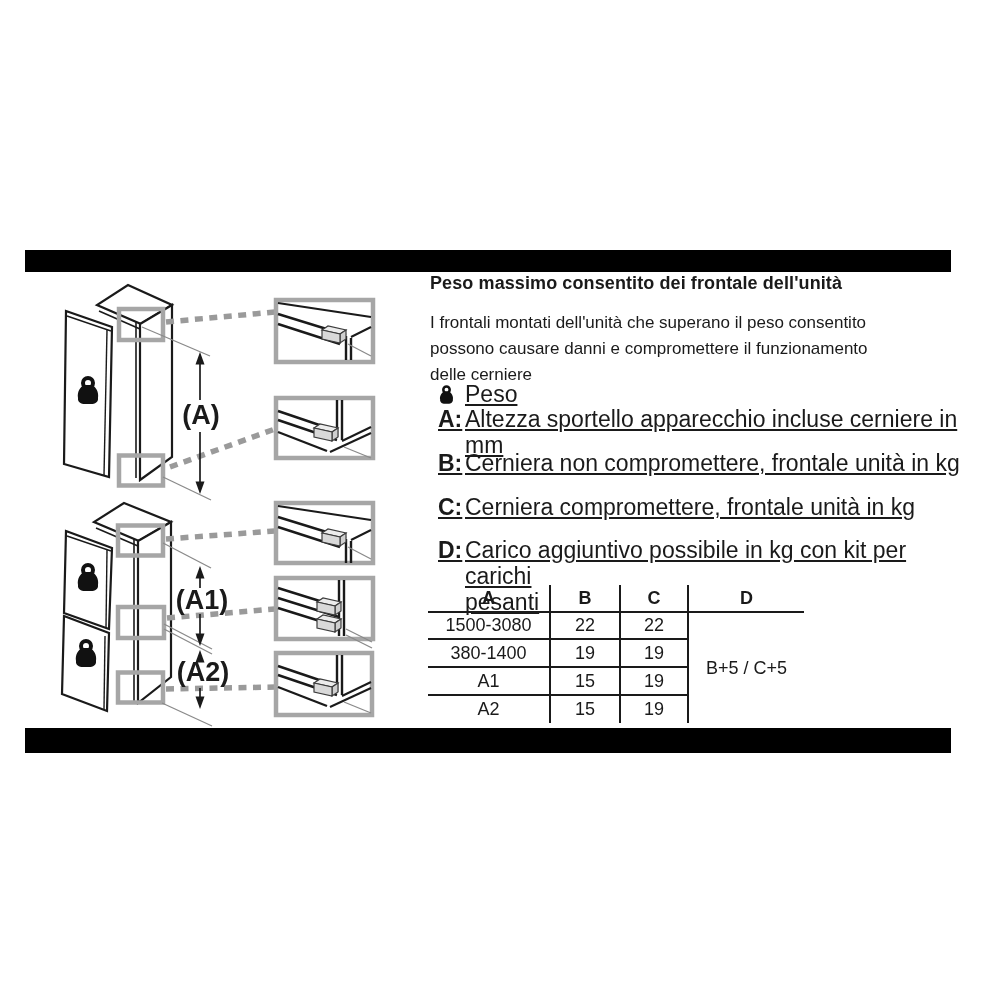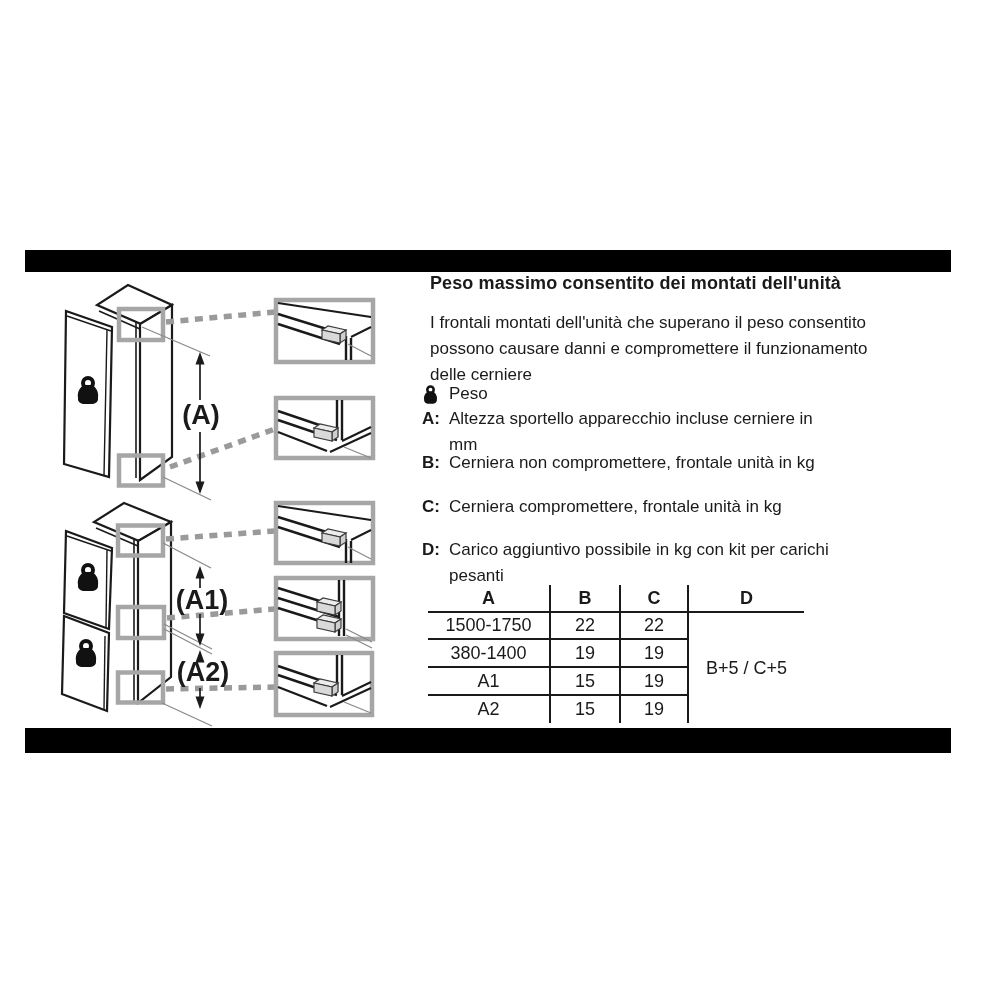--- a/index.html
+++ b/index.html
@@ -5,22 +5,22 @@
   html,body{margin:0;padding:0;background:#fff;}
   .page{position:relative;width:1000px;height:1000px;background:#ffffff;overflow:hidden;
         font-family:"Liberation Sans","DejaVu Sans",sans-serif;color:#1a1a1a;}
   .bar{position:absolute;left:25px;width:926px;background:#000;}
   .bar.top{top:250px;height:22px;}
   .bar.bottom{top:728px;height:25px;}
   .title{position:absolute;left:430px;top:273px;width:520px;
          font-size:18px;font-weight:bold;letter-spacing:.1px;}
   .para{position:absolute;left:430px;top:310px;width:525px;
         font-size:17px;line-height:26px;white-space:pre-line;}
-  .legend-item{position:absolute;left:422px;width:525px;display:flex;
-               font-size:17px;line-height:26px;}
+  .legend-item{position:absolute;left:438px;width:525px;display:flex;
+               font-size:23px;line-height:26px;text-decoration:underline;}
   .legend-key{font-weight:bold;width:27px;flex:0 0 27px;}
   .legend-text{white-space:pre-line;}
   .legend-icon{width:27px;flex:0 0 27px;padding-top:3px;}
   .spec-table{position:absolute;left:428px;top:585px;border-collapse:collapse;
               font-size:18px;table-layout:fixed;}
   .spec-table th,.spec-table td{padding:0;text-align:center;font-weight:normal;vertical-align:middle;}
   .spec-table th{font-weight:bold;height:26px;border-bottom:2px solid #1a1a1a;}
   .col-a{width:121px;} .col-b{width:68px;} .col-c{width:66px;} .col-d{width:115px;}
   .vline{border-right:2px solid #1a1a1a;}
   .hline{border-bottom:2px solid #1a1a1a;}
@@ -189,21 +189,21 @@
           <path d="M346,635 L372,648"></path>
         </g>
       </g>
       <g>
         <rect x="276" y="653" width="96" height="62" fill="#fff" stroke="#a6a6a6" stroke-width="4.5"></rect>
         <use href="#detailBottom" transform="translate(0,255)"></use>
       </g>
     </g>
   </svg>
 
-  <div class="title">Peso massimo consentito dei montati dell'unità</div>
+  <div class="title">Peso massimo consentito dei frontale dell'unità</div>
 
   <div class="para">I frontali montati dell'unità che superano il peso consentito
 possono causare danni e compromettere il funzionamento
 delle cerniere</div>
 
   <div class="legend-item" style="top:381px;">
     <span class="legend-icon">
       <svg width="17" height="22" viewBox="-12 -17 24 31">
         <circle cx="0" cy="-9" r="4.5" fill="#fff" stroke="#111" stroke-width="3.6"></circle>
         <path d="M -9,5 C -10,0 -7,-4.5 -3.5,-6.5 L 3.5,-6.5 C 7,-4.5 10,0 9,5 C 9.5,9 6,11 2.5,11 L -2.5,11 C -6,11 -9.5,9 -9,5 Z" fill="#111"></path>
@@ -236,21 +236,21 @@
 
   <table class="spec-table">
     <tbody>
         <tr>
       <th class="col-a vline">A</th>
       <th class="col-b vline">B</th>
       <th class="col-c vline">C</th>
       <th class="col-d">D</th>
     </tr>
     <tr class="r1">
-      <td class="vline hline">1500-1750</td>
+      <td class="vline hline">1500-3080</td>
       <td class="vline hline">22</td>
       <td class="vline hline">22</td>
       <td rowspan="4">B+5 / C+5</td>
     </tr>
     <tr class="r2">
       <td class="vline hline">380-1400</td>
       <td class="vline hline">19</td>
       <td class="vline hline">19</td>
     </tr>
     <tr class="r3">

